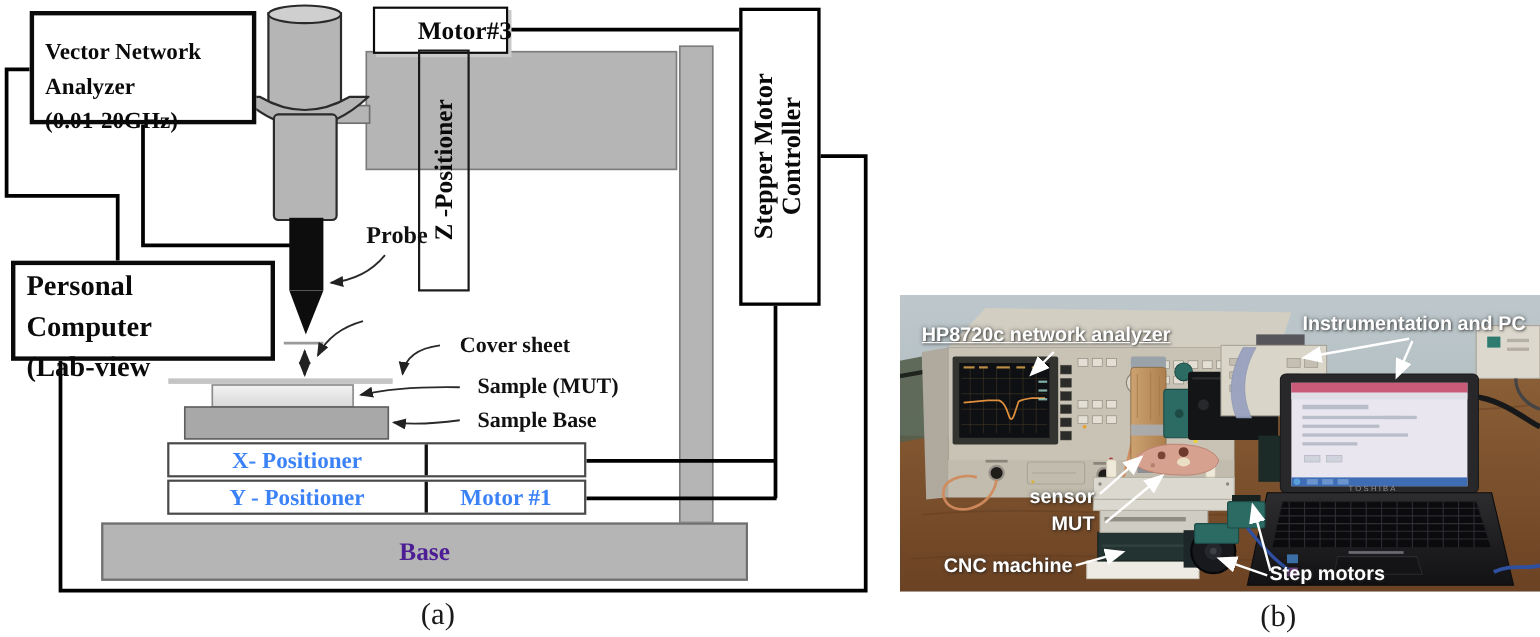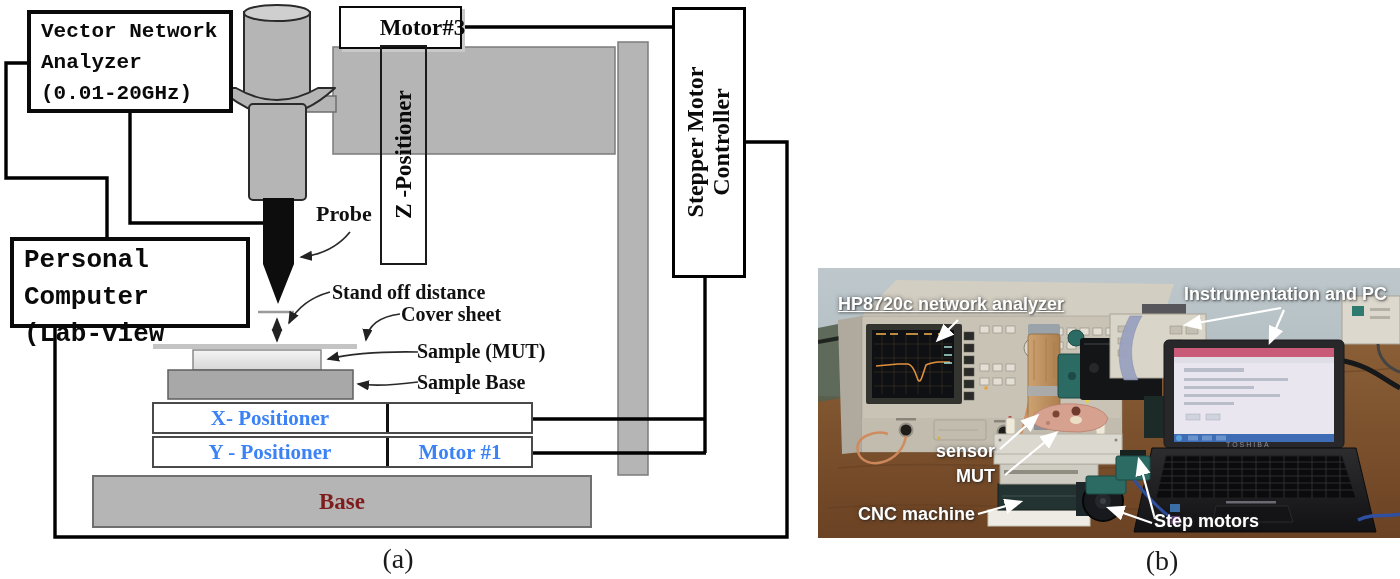--- a/index.html
+++ b/index.html
@@ -3,26 +3,26 @@
 <meta charset="utf-8">
 <style>
   html,body{margin:0;padding:0;background:#fff;}
   #fig{position:relative;width:1400px;height:579px;background:#fff;overflow:hidden;
        font-family:"Liberation Serif",serif;}
   .abs{position:absolute;box-sizing:border-box;}
   svg{display:block;}
   
   .dbox{position:absolute;box-sizing:border-box;background:#fff;border:4px solid #0a0a0a;
         font-weight:bold;color:#0a0a0a;z-index:3;}
-  .dbox .pad{padding:2px 10px;font-size:21px;line-height:1.48;font-family:Liberation Mono, monospace;}
+  .dbox .pad{padding:18px 10px;font-size:21px;line-height:1.48;}
   .cellrow{position:absolute;box-sizing:border-box;background:#fff;border:2px solid #4a4a4a;
            display:flex;z-index:3;font-weight:bold;font-size:21px;color:#3b82f6;}
   .cellrow .cell{display:flex;align-items:center;justify-content:center;height:100%;}
   .divider{width:3px;background:#111;height:100%;}
-  .callout{position:absolute;font-weight:bold;font-size:20px;color:#111;z-index:4;white-space:nowrap;}
+  .callout{position:absolute;font-weight:bold;font-size:20px;color:#111;z-index:4;white-space:nowrap;margin-left:17px;}
   .vwrap{position:absolute;box-sizing:border-box;z-index:3;}
   .vtext{position:absolute;display:flex;flex-direction:column;align-items:center;justify-content:center;
          transform:rotate(-90deg);font-weight:bold;color:#0a0a0a;z-index:3;white-space:nowrap;}
   .caption{position:absolute;font-size:28px;color:#1a1a1a;z-index:5;text-align:center;}
   
   #photo{position:absolute;left:818px;top:268px;width:582px;height:270px;overflow:hidden;z-index:2;}
   .plabel{position:absolute;font-family:"Liberation Sans",sans-serif;font-weight:bold;
           font-size:18px;color:#fff;z-index:6;white-space:nowrap;
           text-shadow:0 0 4px rgba(40,40,40,.55),1px 1px 2px rgba(30,30,30,.6);}
   .brand{position:absolute;font-family:"Liberation Sans",sans-serif;font-size:7px;color:#8f8f98;
@@ -123,27 +123,26 @@
   <div class="cellrow" style="left:152px;top:402px;width:381px;height:32px;">
     <div class="cell" style="width:232px;">X- Positioner</div>
     <div class="divider"></div>
   </div>
   <div class="cellrow" style="left:152px;top:436px;width:381px;height:32px;">
     <div class="cell" style="width:232px;">Y - Positioner</div>
     <div class="divider"></div>
     <div class="cell" style="flex:1;">Motor #1</div>
   </div>
 
-  <div class="abs" style="left:92px;top:475px;width:500px;height:53px;background:#b5b5b5;border:2px solid #6f6f6f;
-              display:flex;align-items:center;justify-content:center;font-weight:bold;font-size:23px;color:#7f1d1d;z-index:3;">
+  <div class="abs" style="left:92px;top:475px;width:588px;height:53px;background:#b5b5b5;border:2px solid #6f6f6f;
+              display:flex;align-items:center;justify-content:center;font-weight:bold;font-size:23px;color:#4c1d95;z-index:3;">
       <span>Base</span>
     </div>
 
   <div class="callout" style="left:316px;top:201px;font-size:22px;">Probe</div>
-  <div class="callout" style="left:332px;top:281px;">Stand off distance</div>
   <div class="callout" style="left:401px;top:303px;">Cover sheet</div>
   <div class="callout" style="left:417px;top:340px;font-family:Liberation Serif, serif;">Sample (MUT)</div>
   <div class="callout" style="left:417px;top:371px;">Sample Base</div>
 
   <div class="caption" style="left:358px;top:543px;width:80px;">(a)</div>
 
   <div id="photo">
     <svg width="582" height="270" viewBox="0 0 582 270">
       <defs>
         <marker id="mW" markerWidth="10" markerHeight="10" refX="7" refY="3.5" orient="auto">

